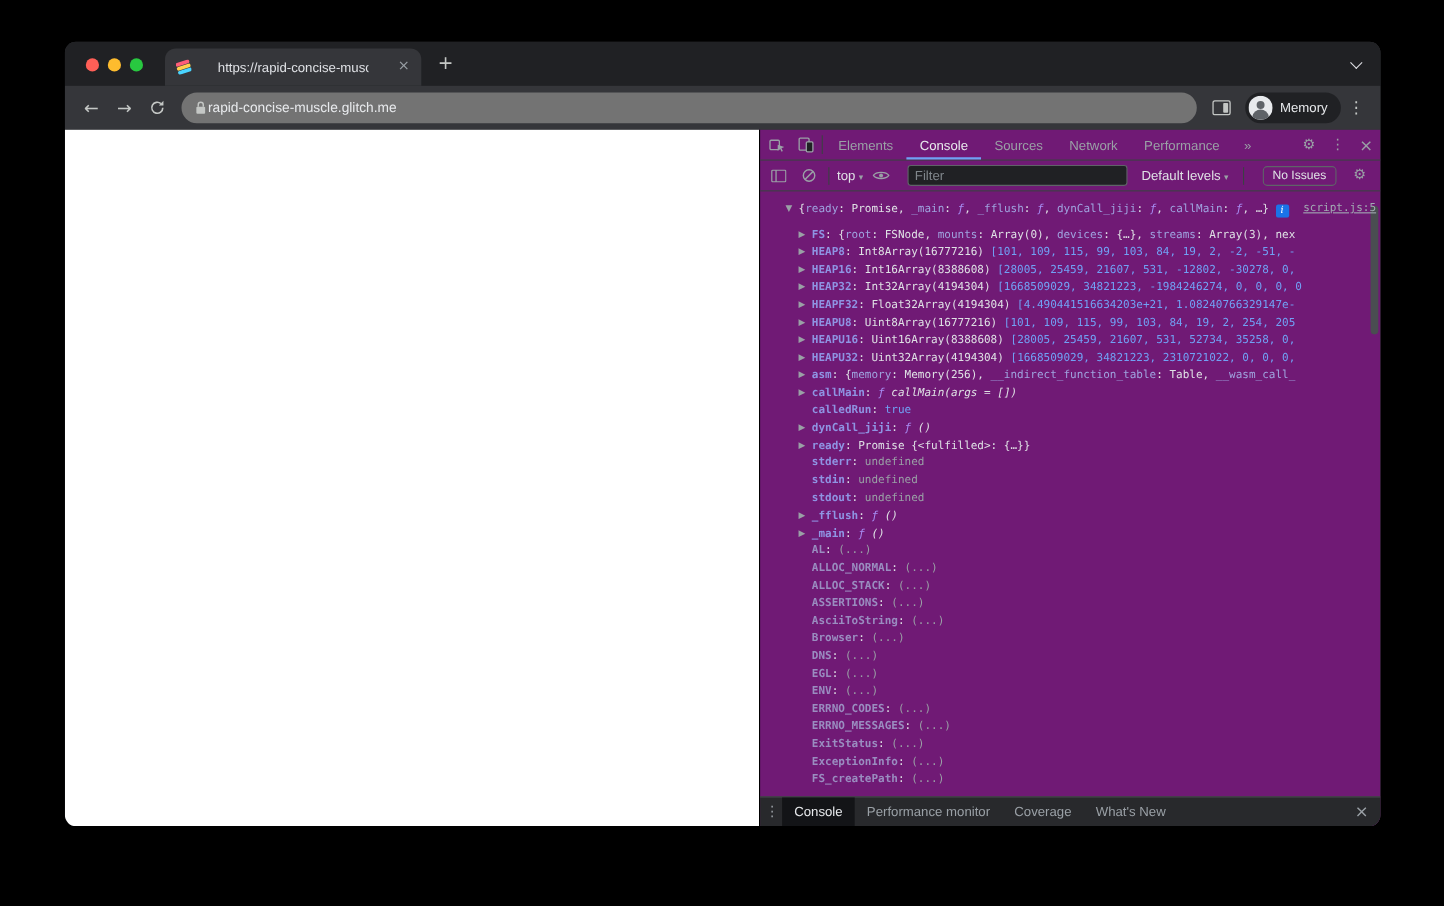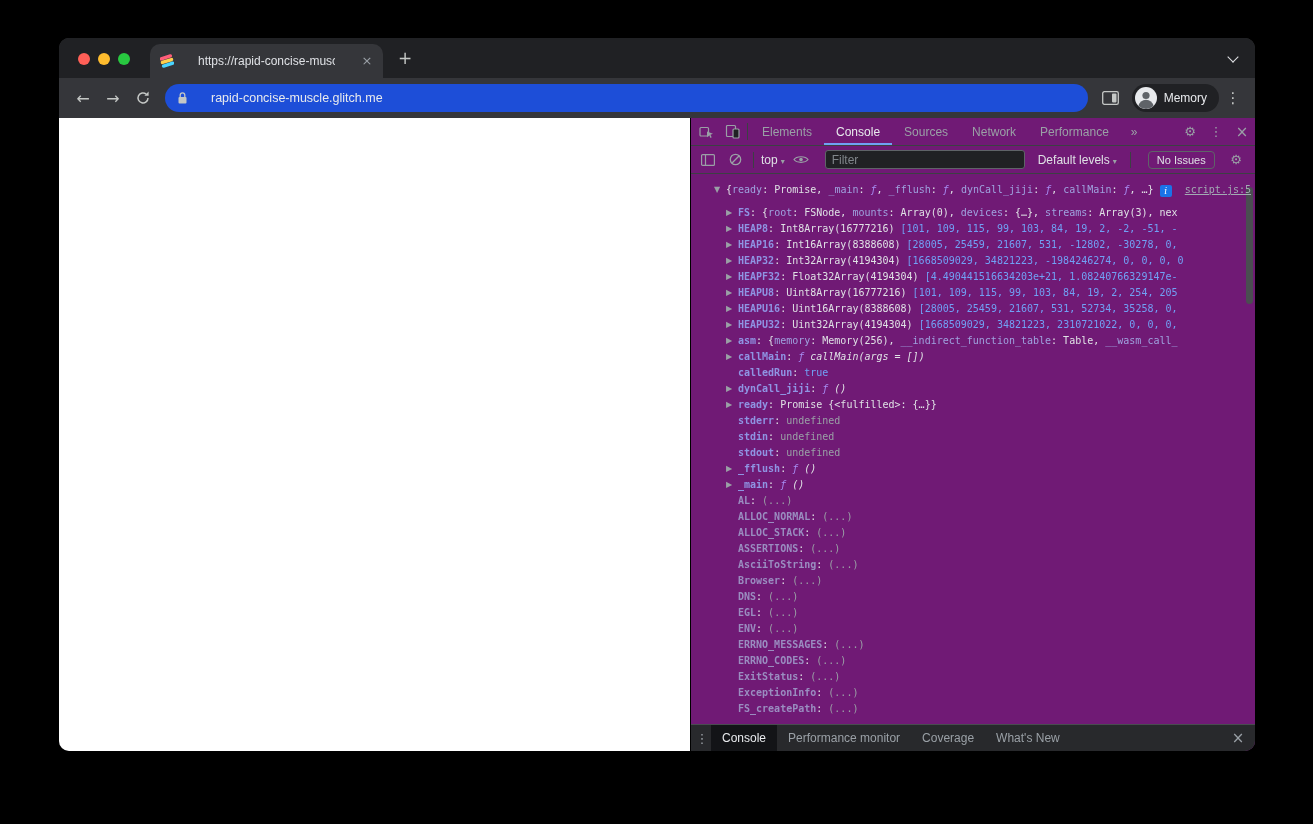--- a/index.html
+++ b/index.html
@@ -21,22 +21,22 @@
              text-align:center;flex:none;font-family:"DejaVu Sans",sans-serif;}
   .newtab{position:absolute;left:334px;top:8px;width:24px;height:24px;color:#c4c7c5;
           font-size:17px;line-height:24px;text-align:center;font-family:"DejaVu Sans",sans-serif;}
   .strip-chevron{position:absolute;right:18px;top:15px;width:7px;height:7px;
           border-right:1.6px solid #dfe1e5;border-bottom:1.6px solid #dfe1e5;
           transform:rotate(45deg);}
   
   .toolbar{height:40px;background:#35363a;display:flex;align-items:center;padding:0 10px;gap:2px;}
   .navbtn{width:28px;height:28px;color:#c4c7c5;font-size:16px;display:flex;align-items:center;
           justify-content:center;font-family:"DejaVu Sans",sans-serif;flex:none;}
-  .omnibox{flex:1;height:28px;margin:0 6px;background:#1d4ed8;border-radius:14px;
-           display:flex;align-items:center;padding:0 12px;gap:23px;min-width:0;}
+  .omnibox{flex:1;height:28px;margin:0 6px;background:#737373;border-radius:14px;
+           display:flex;align-items:center;padding:0 12px;gap:1px;min-width:0;}
   .url{font-size:12.5px;color:#e8eaed;white-space:nowrap;overflow:hidden;}
   .sidepanel-btn{width:30px;height:28px;display:flex;align-items:center;justify-content:center;flex:none;}
   .profile{height:28px;background:#202124;border-radius:14px;display:flex;align-items:center;
            gap:7px;padding:0 12px 0 3px;flex:none;margin-left:4px;}
   .plabel{font-size:12px;color:#e8eaed;}
   .menu-dots{width:24px;height:24px;color:#c4c7c5;font-size:15px;display:flex;align-items:center;
              justify-content:center;font-family:"DejaVu Sans",sans-serif;flex:none;}
   
   .content{display:flex;height:633px;}
   .page{width:631px;background:#fff;flex:none;}
@@ -249,22 +249,22 @@
           <div class="crow"><span class="arw">▶</span><span class="t-k">_main</span><span class="t-p">: </span><span class="t-f">ƒ</span><span class="t-fs"> ()</span></div>
           <div class="crow"><span class="arw"></span><span class="t-g">AL</span><span class="t-p">: </span><span class="t-m">(...)</span></div>
           <div class="crow"><span class="arw"></span><span class="t-g">ALLOC_NORMAL</span><span class="t-p">: </span><span class="t-m">(...)</span></div>
           <div class="crow"><span class="arw"></span><span class="t-g">ALLOC_STACK</span><span class="t-p">: </span><span class="t-m">(...)</span></div>
           <div class="crow"><span class="arw"></span><span class="t-g">ASSERTIONS</span><span class="t-p">: </span><span class="t-m">(...)</span></div>
           <div class="crow"><span class="arw"></span><span class="t-g">AsciiToString</span><span class="t-p">: </span><span class="t-m">(...)</span></div>
           <div class="crow"><span class="arw"></span><span class="t-g">Browser</span><span class="t-p">: </span><span class="t-m">(...)</span></div>
           <div class="crow"><span class="arw"></span><span class="t-g">DNS</span><span class="t-p">: </span><span class="t-m">(...)</span></div>
           <div class="crow"><span class="arw"></span><span class="t-g">EGL</span><span class="t-p">: </span><span class="t-m">(...)</span></div>
           <div class="crow"><span class="arw"></span><span class="t-g">ENV</span><span class="t-p">: </span><span class="t-m">(...)</span></div>
+          <div class="crow"><span class="arw"></span><span class="t-g">ERRNO_CODES</span><span class="t-p">: </span><span class="t-m">(...)</span></div>
           <div class="crow"><span class="arw"></span><span class="t-g">ERRNO_MESSAGES</span><span class="t-p">: </span><span class="t-m">(...)</span></div>
-          <div class="crow"><span class="arw"></span><span class="t-g">ERRNO_CODES</span><span class="t-p">: </span><span class="t-m">(...)</span></div>
           <div class="crow"><span class="arw"></span><span class="t-g">ExitStatus</span><span class="t-p">: </span><span class="t-m">(...)</span></div>
           <div class="crow"><span class="arw"></span><span class="t-g">ExceptionInfo</span><span class="t-p">: </span><span class="t-m">(...)</span></div>
           <div class="crow"><span class="arw"></span><span class="t-g">FS_createPath</span><span class="t-p">: </span><span class="t-m">(...)</span></div>
         </div>
 
       <div class="drawer">
         <span class="drawer-dots">⋮</span>
         <span class="dtab active">Console</span>
         <span class="dtab">Performance monitor</span>
         <span class="dtab">Coverage</span>

